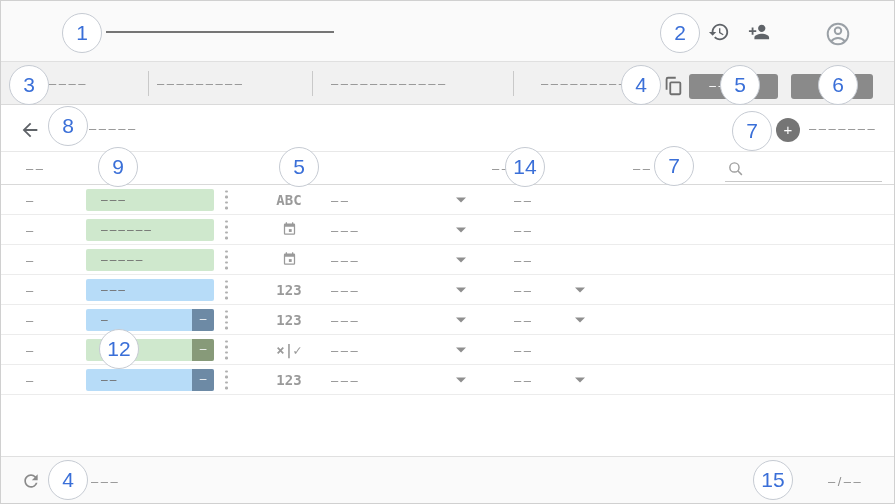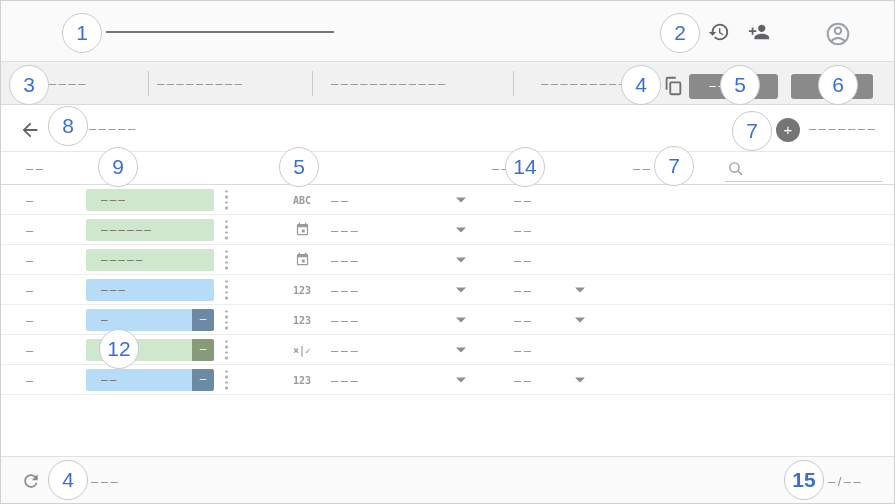--- a/index.html
+++ b/index.html
@@ -43,22 +43,22 @@
   .chip { position:absolute; left:85px; top:4px; width:128px; height:22px; border-radius:2px; }
   .chip-green { background:#cfe8cd; } .chip-blue { background:#b7dcf8; }
   .chip-label { position:absolute; left:15px; top:50%; transform:translateY(-50%);
                 color:#6f6f6f; font-size:12px; letter-spacing:2px; }
   .chip-badge { position:absolute; right:0; top:0; width:22px; height:22px; border-radius:0 2px 2px 0;
                 color:rgba(255,255,255,.9); font-size:12px; text-align:center; line-height:21px; }
   .badge-blue { background:#6d8aa5; } .badge-olive { background:#879a79; }
   .kebab { position:absolute; left:224px; top:50%; transform:translateY(-50%);
            display:flex; flex-direction:column; gap:3px; cursor:pointer; }
   .kebab i { width:2.5px; height:2.5px; border-radius:50%; background:#b0b0b0; }
-  .type-ic { position:absolute; left:287px; width:28px; text-align:center; color:#9a9a9a;
-             font-family:"DejaVu Sans Mono", monospace; font-size:10px; font-weight:700; letter-spacing:0; }
+  .type-ic { position:absolute; left:274px; width:28px; text-align:center; color:#9a9a9a;
+             font-family:"DejaVu Sans Mono", monospace; font-size:14px; font-weight:700; letter-spacing:0; }
   .rlabel { left:330px; } .rvalue { left:513px; }
   .tri { position:absolute; top:50%; transform:translateY(-50%); width:0; height:0;
          border-left:5px solid transparent; border-right:5px solid transparent; border-top:5px solid #8f8f8f; }
   .dd1 { left:455px; } .dd2 { left:574px; }
 
   .spacer { height:61px; background:#fff; }
 
   
   .footer { position:relative; height:49px; background:#fafafa; border-top:1px solid #e0e0e0; }
   .refbtn { position:absolute; left:20px; top:14px; width:20px; height:20px; }
@@ -294,15 +294,15 @@
   <div class="callout" style="left:719px; top:64px;">5</div>
   <div class="callout" style="left:817px; top:64px;">6</div>
   <div class="callout" style="left:731px; top:110px;">7</div>
   <div class="callout" style="left:47px;  top:105px;">8</div>
   <div class="callout" style="left:97px;  top:146px;">9</div>
   <div class="callout" style="left:278px; top:146px;">5</div>
   <div class="callout" style="left:504px; top:146px;">14</div>
   <div class="callout" style="left:653px; top:145px;">7</div>
   <div class="callout" style="left:98px;  top:328px;">12</div>
   <div class="callout" style="left:47px;  top:459px;">4</div>
-  <div class="callout" style="left:783px; top:459px;font-weight:bold;">15</div>
+  <div class="callout" style="left:752px; top:459px;">15</div>
 
 </div>
 
 </body></html>

